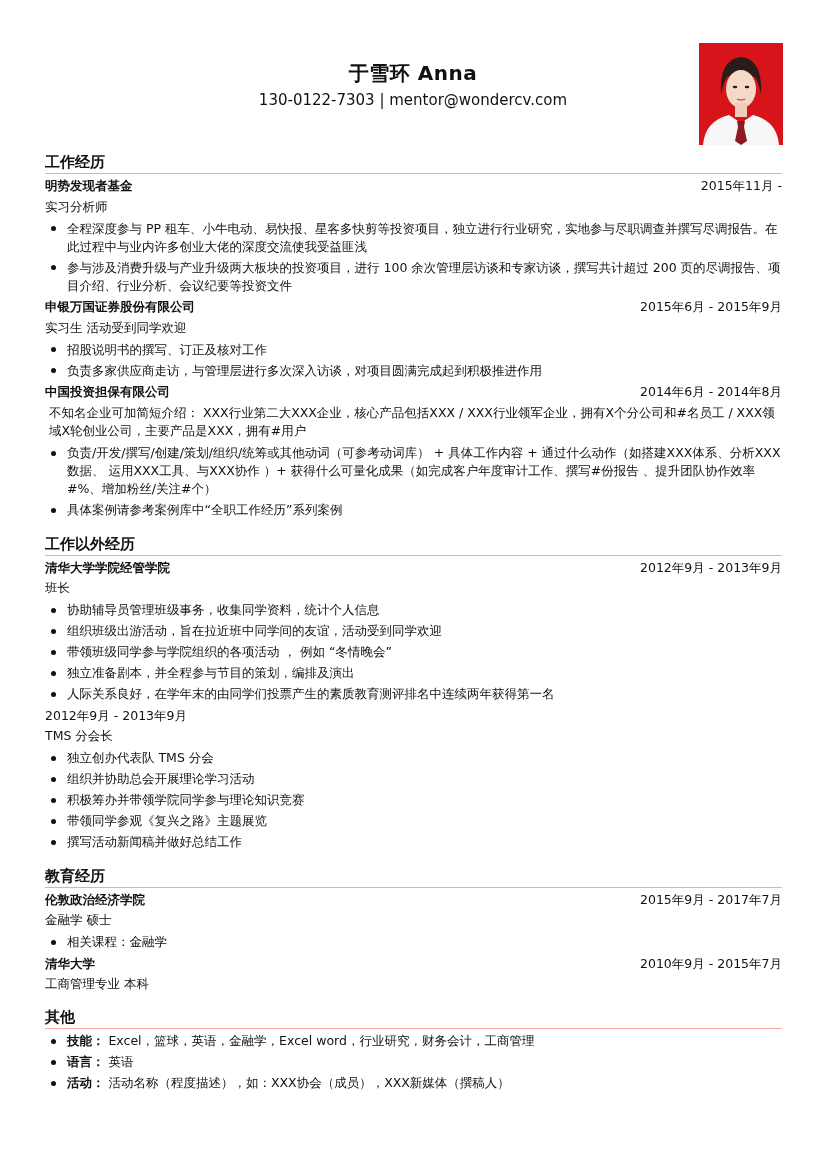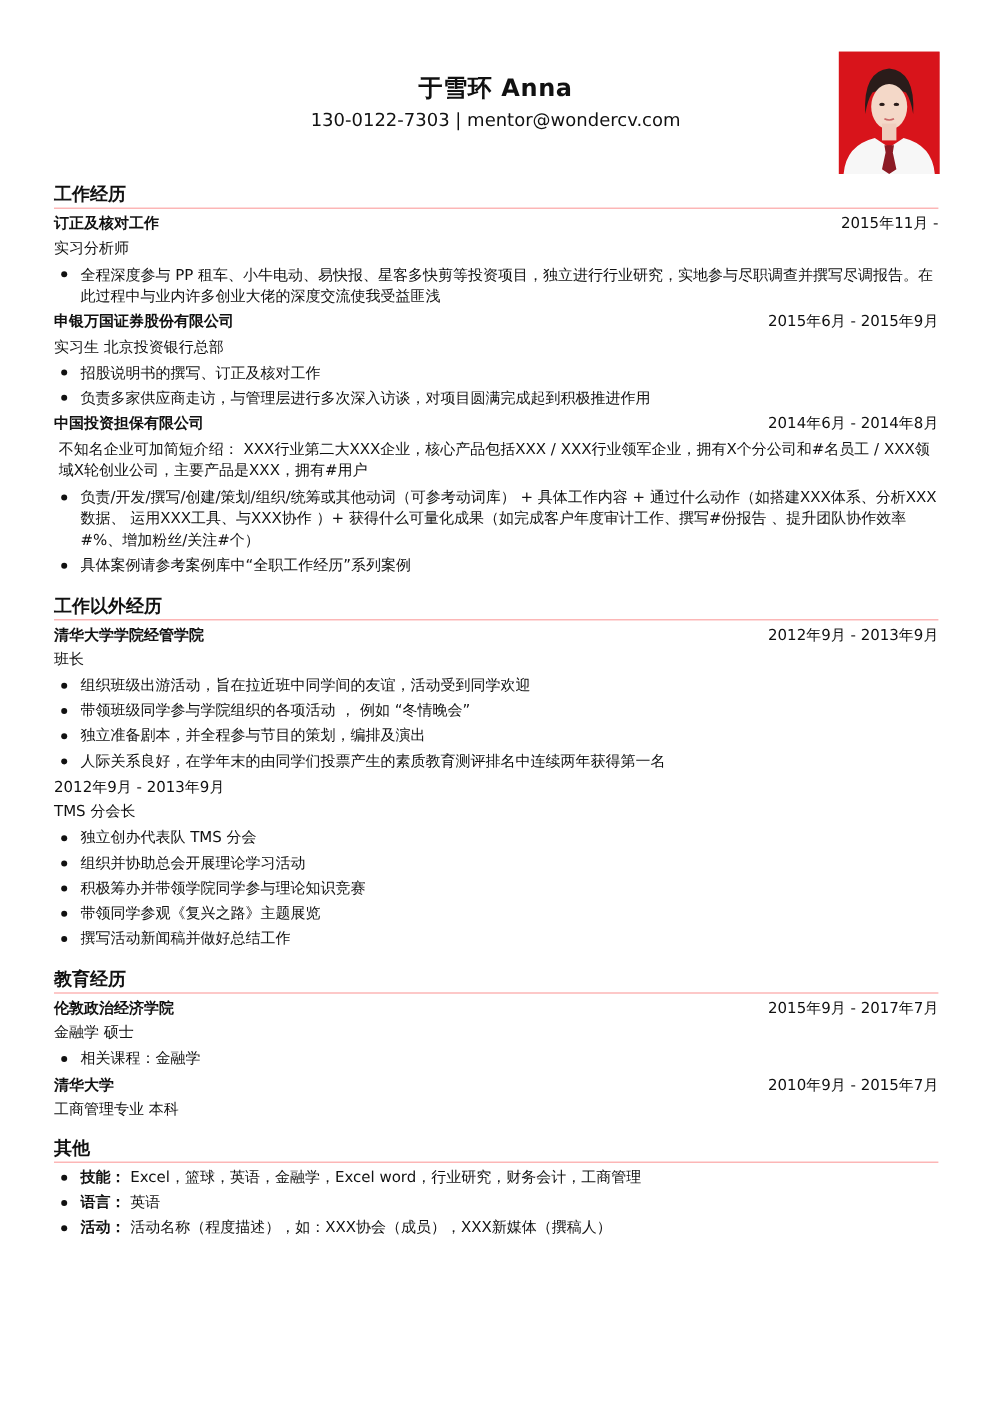--- a/index.html
+++ b/index.html
@@ -45,35 +45,36 @@
   </svg>
 </div>
 
 <div class="content">
 
   <div class="section">
     <div class="sec-title">工作经历</div>
 
     <div class="entry">
       <div class="entry-head">
-        <span class="org">订正及核对工作</span>
+        <span class="org">明势发现者基金</span>
         <span class="date">2015年11月 -</span>
       </div>
       <div class="role">实习分析师</div>
       <ul>
         <li>全程深度参与 PP 租车、小牛电动、易快报、星客多快剪等投资项目，独立进行行业研究，实地参与尽职调查并撰写尽调报告。在此过程中与业内许多创业大佬的深度交流使我受益匪浅</li>
+        <li>参与涉及消费升级与产业升级两大板块的投资项目，进行 100 余次管理层访谈和专家访谈，撰写共计超过 200 页的尽调报告、项目介绍、行业分析、会议纪要等投资文件</li>
       </ul>
     </div>
 
     <div class="entry">
       <div class="entry-head">
         <span class="org">申银万国证券股份有限公司</span>
         <span class="date">2015年6月 - 2015年9月</span>
       </div>
-      <div class="role">实习生 北京投资银行总部</div>
+      <div class="role">实习生 活动受到同学欢迎</div>
       <ul>
         <li>招股说明书的撰写、订正及核对工作</li>
         <li>负责多家供应商走访，与管理层进行多次深入访谈，对项目圆满完成起到积极推进作用</li>
       </ul>
     </div>
 
     <div class="entry">
       <div class="entry-head">
         <span class="org">中国投资担保有限公司</span>
         <span class="date">2014年6月 - 2014年8月</span>
@@ -91,20 +92,21 @@
   <div class="section">
     <div class="sec-title">工作以外经历</div>
 
     <div class="entry">
       <div class="entry-head">
         <span class="org">清华大学学院经管学院</span>
         <span class="date">2012年9月 - 2013年9月</span>
       </div>
       <div class="role">班长</div>
       <ul>
+        <li>协助辅导员管理班级事务，收集同学资料，统计个人信息</li>
         <li>组织班级出游活动，旨在拉近班中同学间的友谊，活动受到同学欢迎</li>
         <li>带领班级同学参与学院组织的各项活动 ， 例如 “冬情晚会”</li>
         <li>独立准备剧本，并全程参与节目的策划，编排及演出</li>
         <li>人际关系良好，在学年末的由同学们投票产生的素质教育测评排名中连续两年获得第一名</li>
       </ul>
     </div>
 
     <div class="entry">
       <div class="entry-head">
         <span class="date">2012年9月 - 2013年9月</span>

